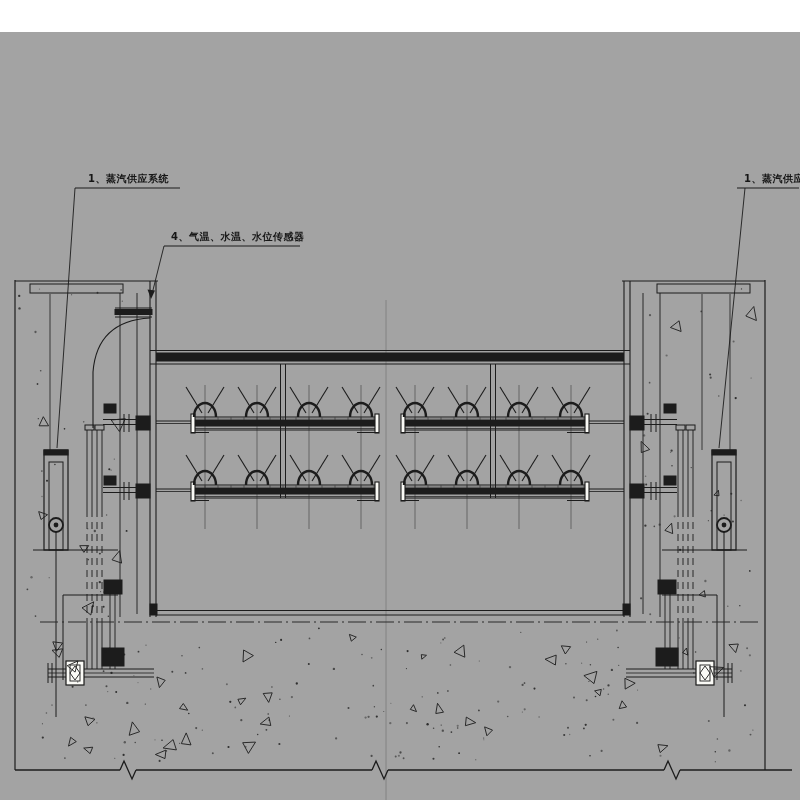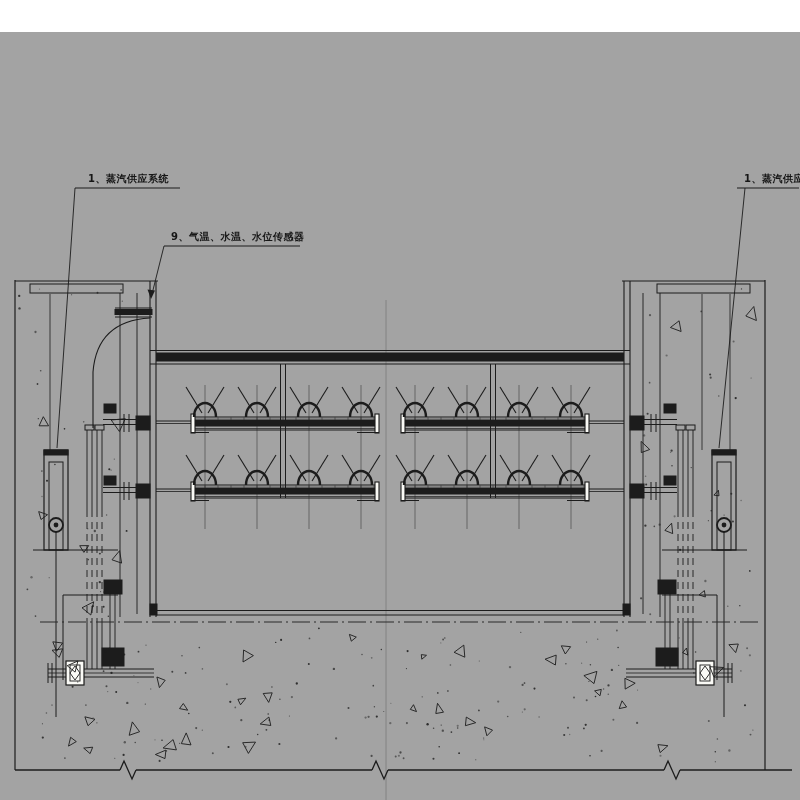--- a/index.html
+++ b/index.html
@@ -529,15 +529,15 @@
       <line x1="164" y1="214" x2="300" y2="214" stroke-width="1.2"></line>
       <line x1="164" y1="214" x2="152" y2="262" stroke-width="0.9"></line>
       <path d="M151 267 L147.5 257.5 L155 258.5 Z" fill="#1c1c1c" stroke="none"></path>
       <line x1="737" y1="156" x2="799" y2="156" stroke-width="1.2"></line>
       <line x1="745" y1="156" x2="719" y2="416" stroke-width="0.9"></line>
     </g>
   </g>
 </svg>
 
 <div class="callout" style="left:88px;top:140px">1、蒸汽供应系统</div>
-<div class="callout" style="left:171px;top:198px">9、气温、水温、水位传感器</div>
+<div class="callout" style="left:171px;top:198px">4、气温、水温、水位传感器</div>
 <div class="callout" style="left:744px;top:140px">1、蒸汽供应系统</div>
 </div>
 
 </body></html>

